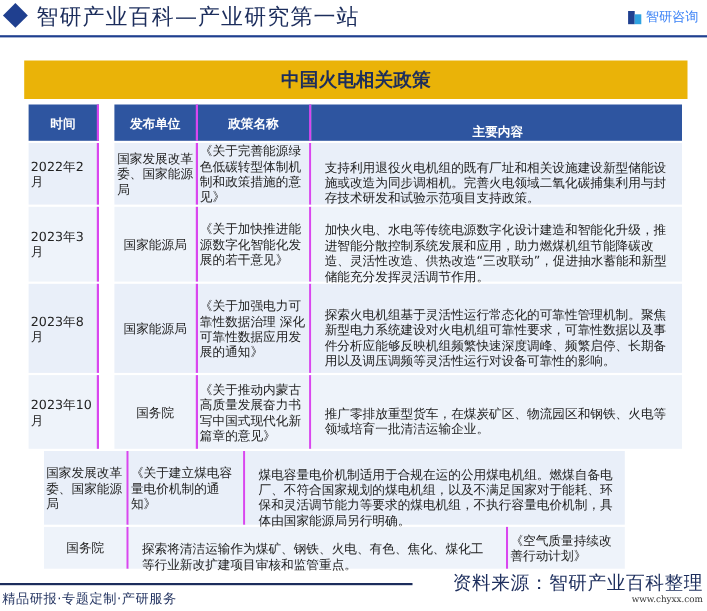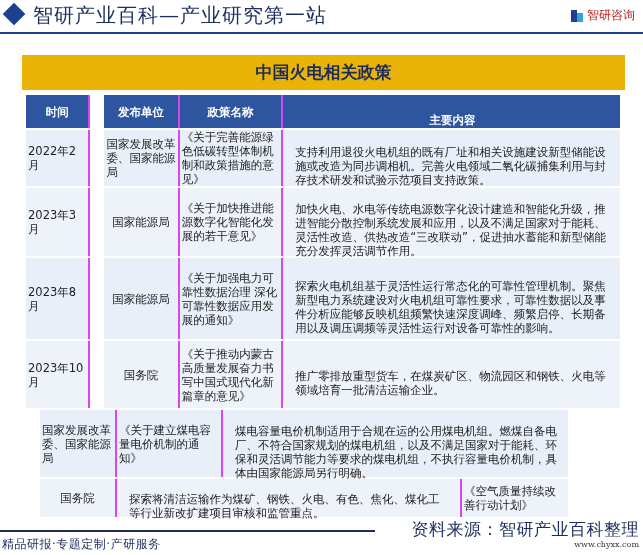--- a/index.html
+++ b/index.html
@@ -3,21 +3,21 @@
   <meta charset="utf-8">
   <style>
     * { box-sizing: border-box; margin: 0; padding: 0; }
     html, body { width: 643px; height: 555px; background: #ffffff; overflow: hidden; }
     body { position: relative; font-family: "DejaVu Sans", sans-serif; color: #1a1a1a; }
 
     .header { position: absolute; left: 0; top: 0; width: 643px; height: 32px; }
     .header .diamond { position: absolute; left: 6px; top: 6px; width: 16px; height: 16px; background: #1f3f8f; transform: rotate(45deg); }
     .header .diamond-shadow { position: absolute; left: 18px; top: 6px; width: 16px; height: 16px; background: #c9d5ea; transform: rotate(45deg); z-index: -1; }
     .header .title { position: absolute; left: 33px; top: 2px; font-family: "DejaVu Serif", serif; font-size: 20px; color: #1c2d5c; letter-spacing: 1px; white-space: nowrap; }
-    .header .brand { position: absolute; right: 8px; top: 7px; display: flex; align-items: center; gap: 4px; font-size: 12px; color: #b91c1c; }
+    .header .brand { position: absolute; right: 8px; top: 7px; display: flex; align-items: center; gap: 4px; font-size: 12px; color: #3b82f6; }
     .brand-logo { width: 12px; height: 12px; position: relative; }
     .brand-logo .a { position: absolute; left: 0; top: 0; width: 6px; height: 12px; background: #1f3f8f; }
     .brand-logo .b { position: absolute; left: 6px; top: 3px; width: 6px; height: 9px; background: #2fa2e0; }
     .header-rule { position: absolute; left: 0; top: 32px; width: 643px; height: 2px; background: #1f3f8f; }
 
     .table-title { position: absolute; left: 22px; top: 55px; width: 603px; height: 35px; background: #eab308; display: flex; align-items: center; justify-content: center; font-family: "DejaVu Serif", serif; font-size: 17px; color: #1c2d5c; font-weight: bold; }
 
     .table { position: absolute; left: 26px; top: 95px; width: 594px; }
     .row { display: flex; border-bottom: 2px solid #ffffff; }
     .cell { display: flex; align-items: center; justify-content: center; text-align: left; font-size: 11.5px; line-height: 14px; border-right: 2px solid #d946ef; padding: 2px 2px; color: #222; }
@@ -67,21 +67,21 @@
     <div class="cell c-time">2022年2月</div>
     <div class="cell c-dept">国家发展改革委、国家能源局</div>
     <div class="cell c-name">《关于完善能源绿色低碳转型体制机制和政策措施的意见》</div>
     <div class="cell c-desc">支持利用退役火电机组的既有厂址和相关设施建设新型储能设施或改造为同步调相机。完善火电领域二氧化碳捕集利用与封存技术研发和试验示范项目支持政策。</div>
   </div>
 
   <div class="row body-row" style="height:70px">
     <div class="cell c-time">2023年3月</div>
     <div class="cell c-dept">国家能源局</div>
     <div class="cell c-name">《关于加快推进能源数字化智能化发展的若干意见》</div>
-    <div class="cell c-desc">加快火电、水电等传统电源数字化设计建造和智能化升级，推进智能分散控制系统发展和应用，以及不满足国家对于能耗、灵活性改造、供热改造“三改联动”，促进抽水蓄能和新型储能充分发挥灵活调节作用。</div>
+    <div class="cell c-desc">加快火电、水电等传统电源数字化设计建造和智能化升级，推进智能分散控制系统发展和应用，助力燃煤机组节能降碳改造、灵活性改造、供热改造“三改联动”，促进抽水蓄能和新型储能充分发挥灵活调节作用。</div>
   </div>
 
   <div class="row body-row" style="height:83px">
     <div class="cell c-time">2023年8月</div>
     <div class="cell c-dept">国家能源局</div>
     <div class="cell c-name">《关于加强电力可靠性数据治理 深化可靠性数据应用发展的通知》</div>
     <div class="cell c-desc">探索火电机组基于灵活性运行常态化的可靠性管理机制。聚焦新型电力系统建设对火电机组可靠性要求，可靠性数据以及事件分析应能够反映机组频繁快速深度调峰、频繁启停、长期备用以及调压调频等灵活性运行对设备可靠性的影响。</div>
   </div>
 
   <div class="row body-row" style="height:69px">

